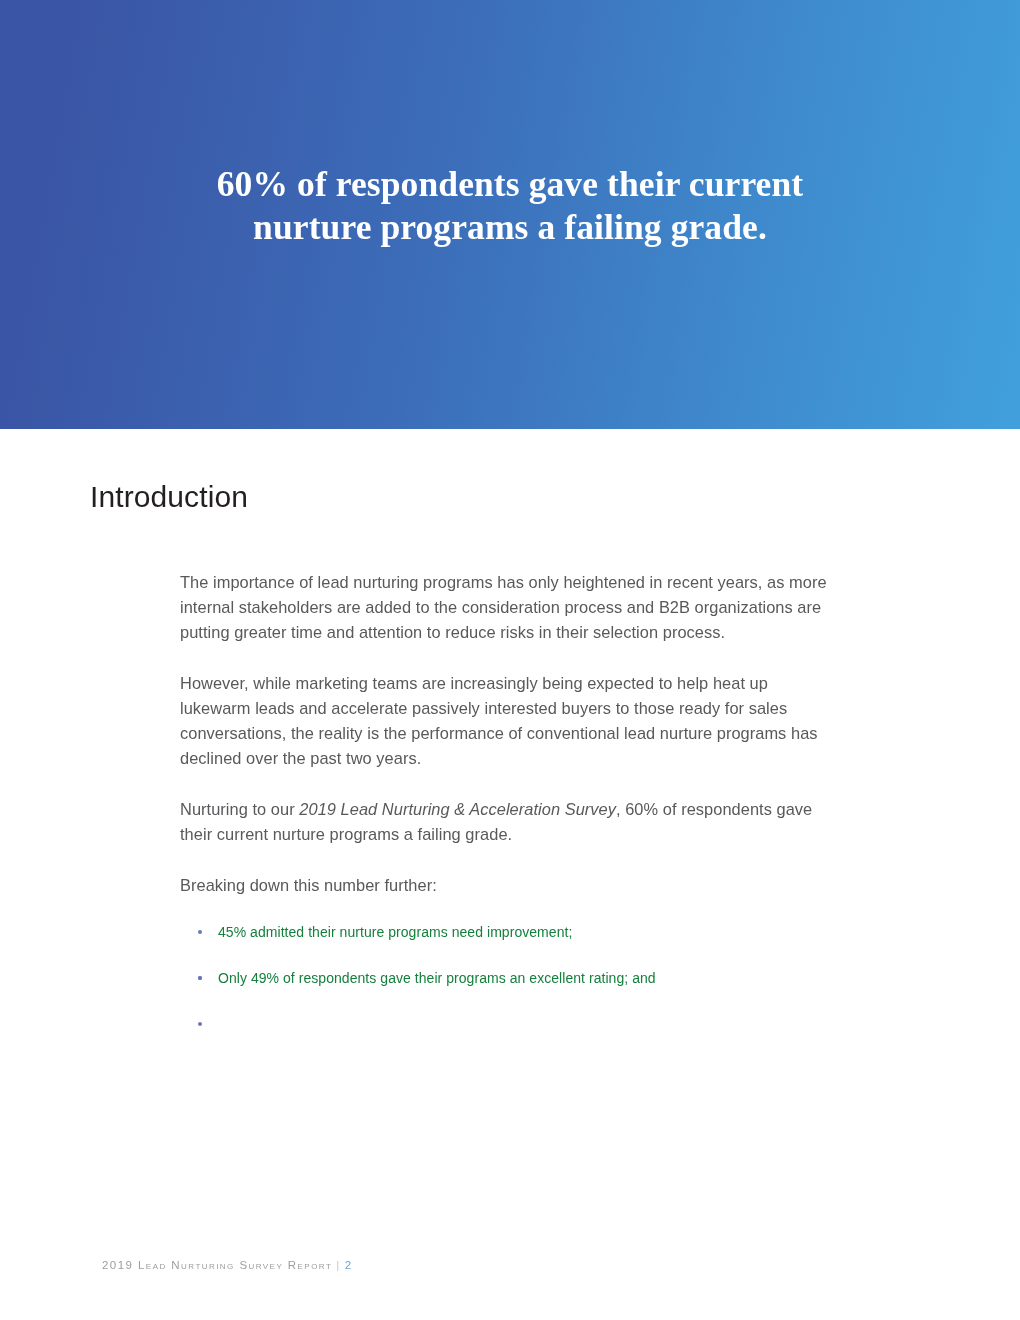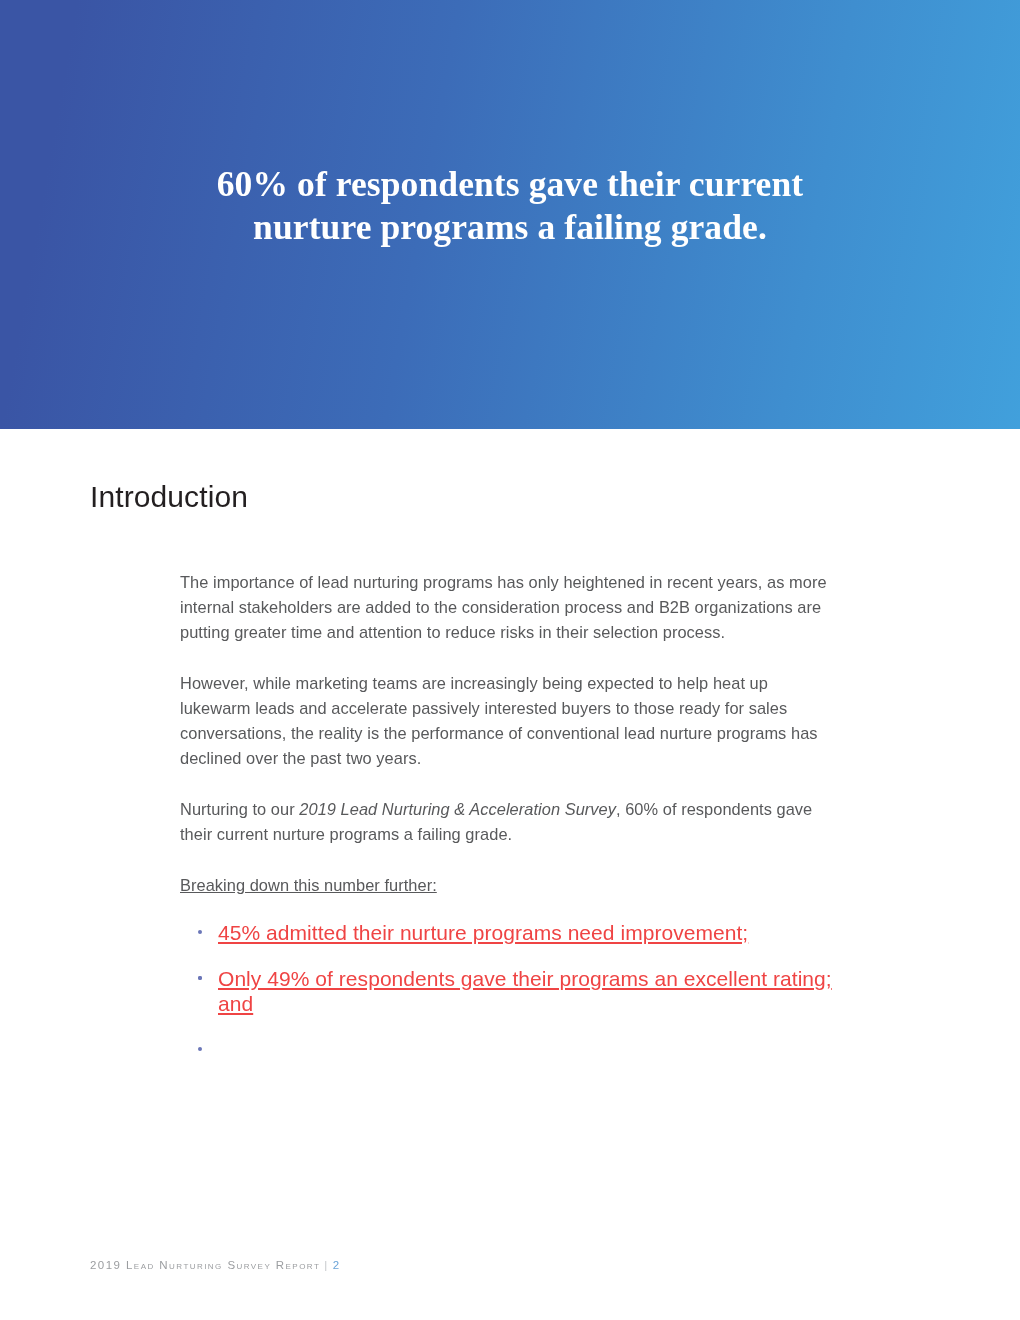--- a/index.html
+++ b/index.html
@@ -78,61 +78,59 @@
   .body-col p {
     margin: 0 0 26px 0;
     font-size: 16.4px;
     line-height: 25px;
     color: #58595b;
     letter-spacing: 0.05px;
   }
 
   .body-col p.tight {
     margin-bottom: 22px;
-    text-decoration: underline;
   }
 
   .body-col em {
   }
 
   ul.bullets {
     margin: 0;
     padding: 0;
     list-style: none;
   }
 
   ul.bullets li {
     position: relative;
     padding-left: 38px;
     margin-bottom: 21px;
-    font-size: 21px;
+    font-size: 14px;
     line-height: 25px;
-    color: #ef4444;
+    color: #15803d;
     letter-spacing: 0.05px;
-    text-decoration: underline;
   }
 
   ul.bullets li:last-child {
     margin-bottom: 0;
   }
 
   ul.bullets li .dot {
     position: absolute;
     left: 18px;
     top: 10px;
     width: 4px;
     height: 4px;
     border-radius: 50%;
     background: #6b76b8;
   }
 
   
   .footer {
     position: absolute;
-    left: 90px;
+    left: 102px;
     top: 1259px;
     font-size: 11.5px;
     letter-spacing: 1.45px;
     color: #9b9da0;
     font-variant: small-caps;
     white-space: nowrap;
   }
 
   .footer .sep {
     color: #c6c8cb;

